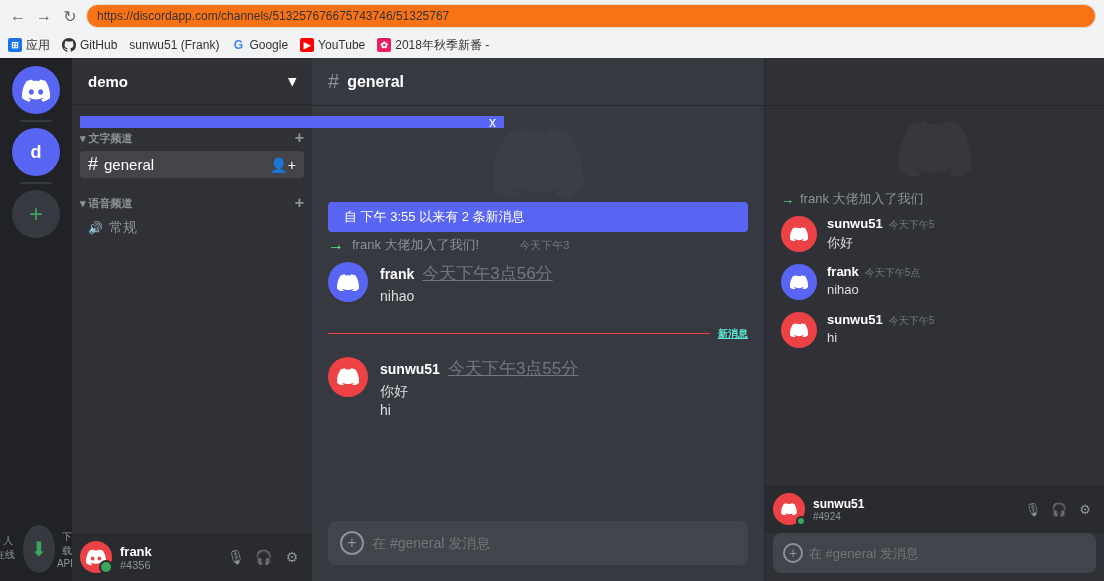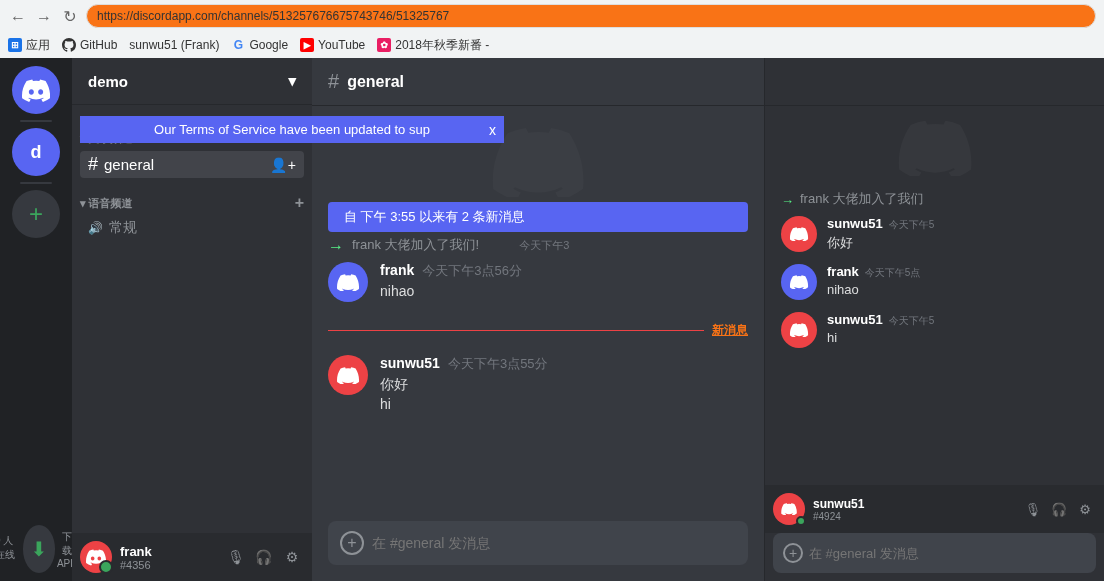--- a/index.html
+++ b/index.html
@@ -322,22 +322,22 @@
       display: flex;
       align-items: center;
       padding: 8px 16px;
       gap: 8px;
       margin: 4px 0;
     }
     .divider-line {
       flex: 1; height: 1px; background: #ed4245;
     }
     .divider-label {
-      color: #f97316;
-      font-size: 12px;
+      color: #5eead4;
+      font-size: 10px;
       font-weight: 600;
       text-decoration: underline;
     }
     .message-group {
       display: flex;
       gap: 12px;
       padding: 4px 16px;
       margin-bottom: 8px;
     }
     .msg-avatar {
@@ -345,21 +345,21 @@
       border-radius: 50%;
       flex-shrink: 0;
       display: flex; align-items: center; justify-content: center;
       color: white; font-weight: bold; font-size: 16px;
     }
     .msg-avatar-red { background: #ed4245; }
     .msg-avatar-discord { background: #5865f2; }
     .msg-content { flex: 1; }
     .msg-header { display: flex; align-items: baseline; gap: 8px; margin-bottom: 2px; }
     .msg-username { font-weight: 600; color: white; font-size: 14px; }
-    .msg-time { color: #72767d; font-size: 13px; }
+    .msg-time { color: #72767d; font-size: 17px; text-decoration: underline; }
     .msg-text { color: #dcddde; font-size: 14px; line-height: 1.4; }
 
     .chat-input-area {
       padding: 8px 16px 16px;
       flex-shrink: 0;
     }
     .chat-input {
       background: #40444b;
       border-radius: 8px;
       display: flex;
@@ -545,21 +545,20 @@
     <div class="bookmark-item">
       <div class="bookmark-icon bm-2018">✿</div>
       <span>2018年秋季新番 -</span>
     </div>
   </div>
 </div>
 
 <div class="discord-app">
 
   <div class="toast-bar">
-    <span>Our Terms of Service have been updated to sup</span>
     <span class="toast-close">x</span>
   </div>
 
   <div class="server-sidebar">
     <div class="server-icon server-icon-discord">
       <svg width="28" height="28" viewBox="0 0 71 55" fill="white">
         <path d="M60.1 4.9A58.5 58.5 0 0045.8.8a40.6 40.6 0 00-1.8 3.7 54.2 54.2 0 00-16.2 0A38.7 38.7 0 0026 .8 58.4 58.4 0 0011.6 4.9C1.7 19.8-1 34.4.3 48.7a58.9 58.9 0 0017.9 9 44.4 44.4 0 003.8-6.2 38.3 38.3 0 01-6-2.9l1.5-1.2a42 42 0 0036.2 0l1.4 1.2a38.3 38.3 0 01-6 2.9 44.4 44.4 0 003.9 6.2 58.7 58.7 0 0017.9-9.1c1.5-16.1-2.6-30.6-10.8-43.6zM23.7 39.8c-3.5 0-6.4-3.2-6.4-7.2s2.8-7.2 6.4-7.2 6.5 3.2 6.4 7.2c0 4-2.8 7.2-6.4 7.2zm23.6 0c-3.5 0-6.4-3.2-6.4-7.2s2.8-7.2 6.4-7.2 6.4 3.2 6.4 7.2-2.8 7.2-6.4 7.2z"></path>
       </svg>
     </div>
     <div class="server-divider"></div>

